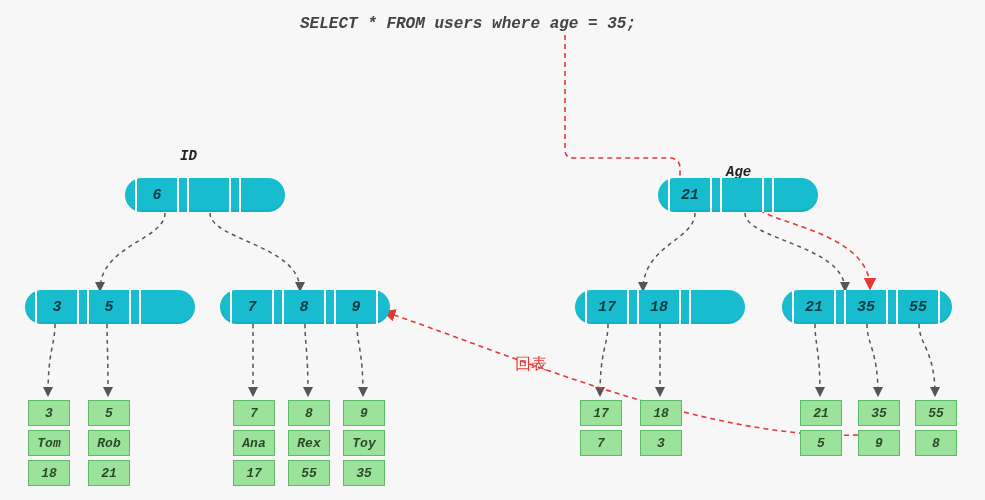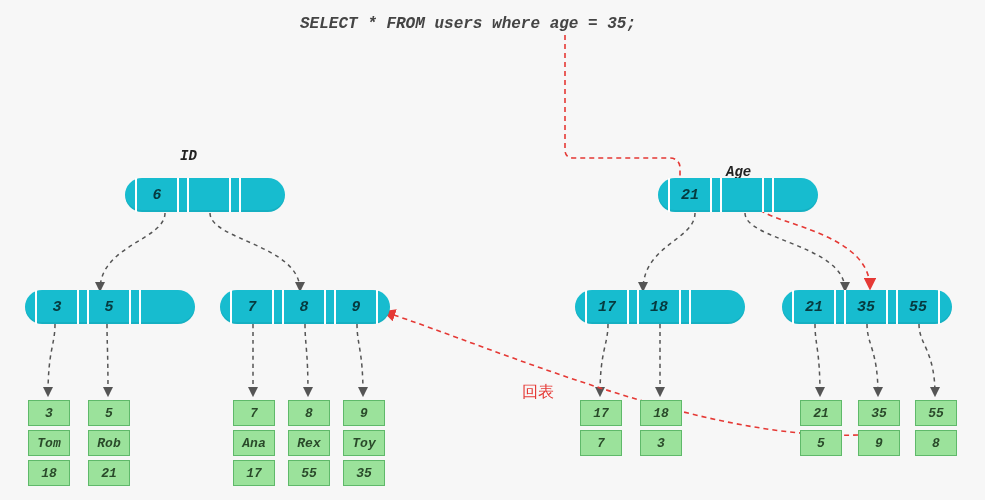--- a/index.html
+++ b/index.html
@@ -133,21 +133,21 @@
     <path d="M760 210 C780 225, 870 235, 870 288" fill="none" stroke="#e53935" stroke-width="1.6" stroke-dasharray="5 4" marker-end="url(#rah)"></path>
 
     <path d="M858 435 C700 440, 500 350, 385 312" fill="none" stroke="#e53935" stroke-width="1.6" stroke-dasharray="5 4" marker-end="url(#rah)"></path>
   </svg>
 
   <div class="sql">SELECT * FROM users where age = 35;</div>
 
   <div class="label" style="left:180px; top:148px;">ID</div>
   <div class="label" style="left:726px; top:164px;">Age</div>
 
-  <div class="red-label" style="left:515px; top:382px;margin-left:7px;">回表</div>
+  <div class="red-label" style="left:515px; top:354px;">回表</div>
 
   <div class="bnode" style="left:125px; top:178px; width:160px;">
     <div class="slot"></div>
     <div class="key">6</div>
     <div class="slot"></div>
     <div class="key" style="width:42px;"></div>
     <div class="slot"></div>
     <div class="slot" style="flex:1;"></div>
   </div>
 

